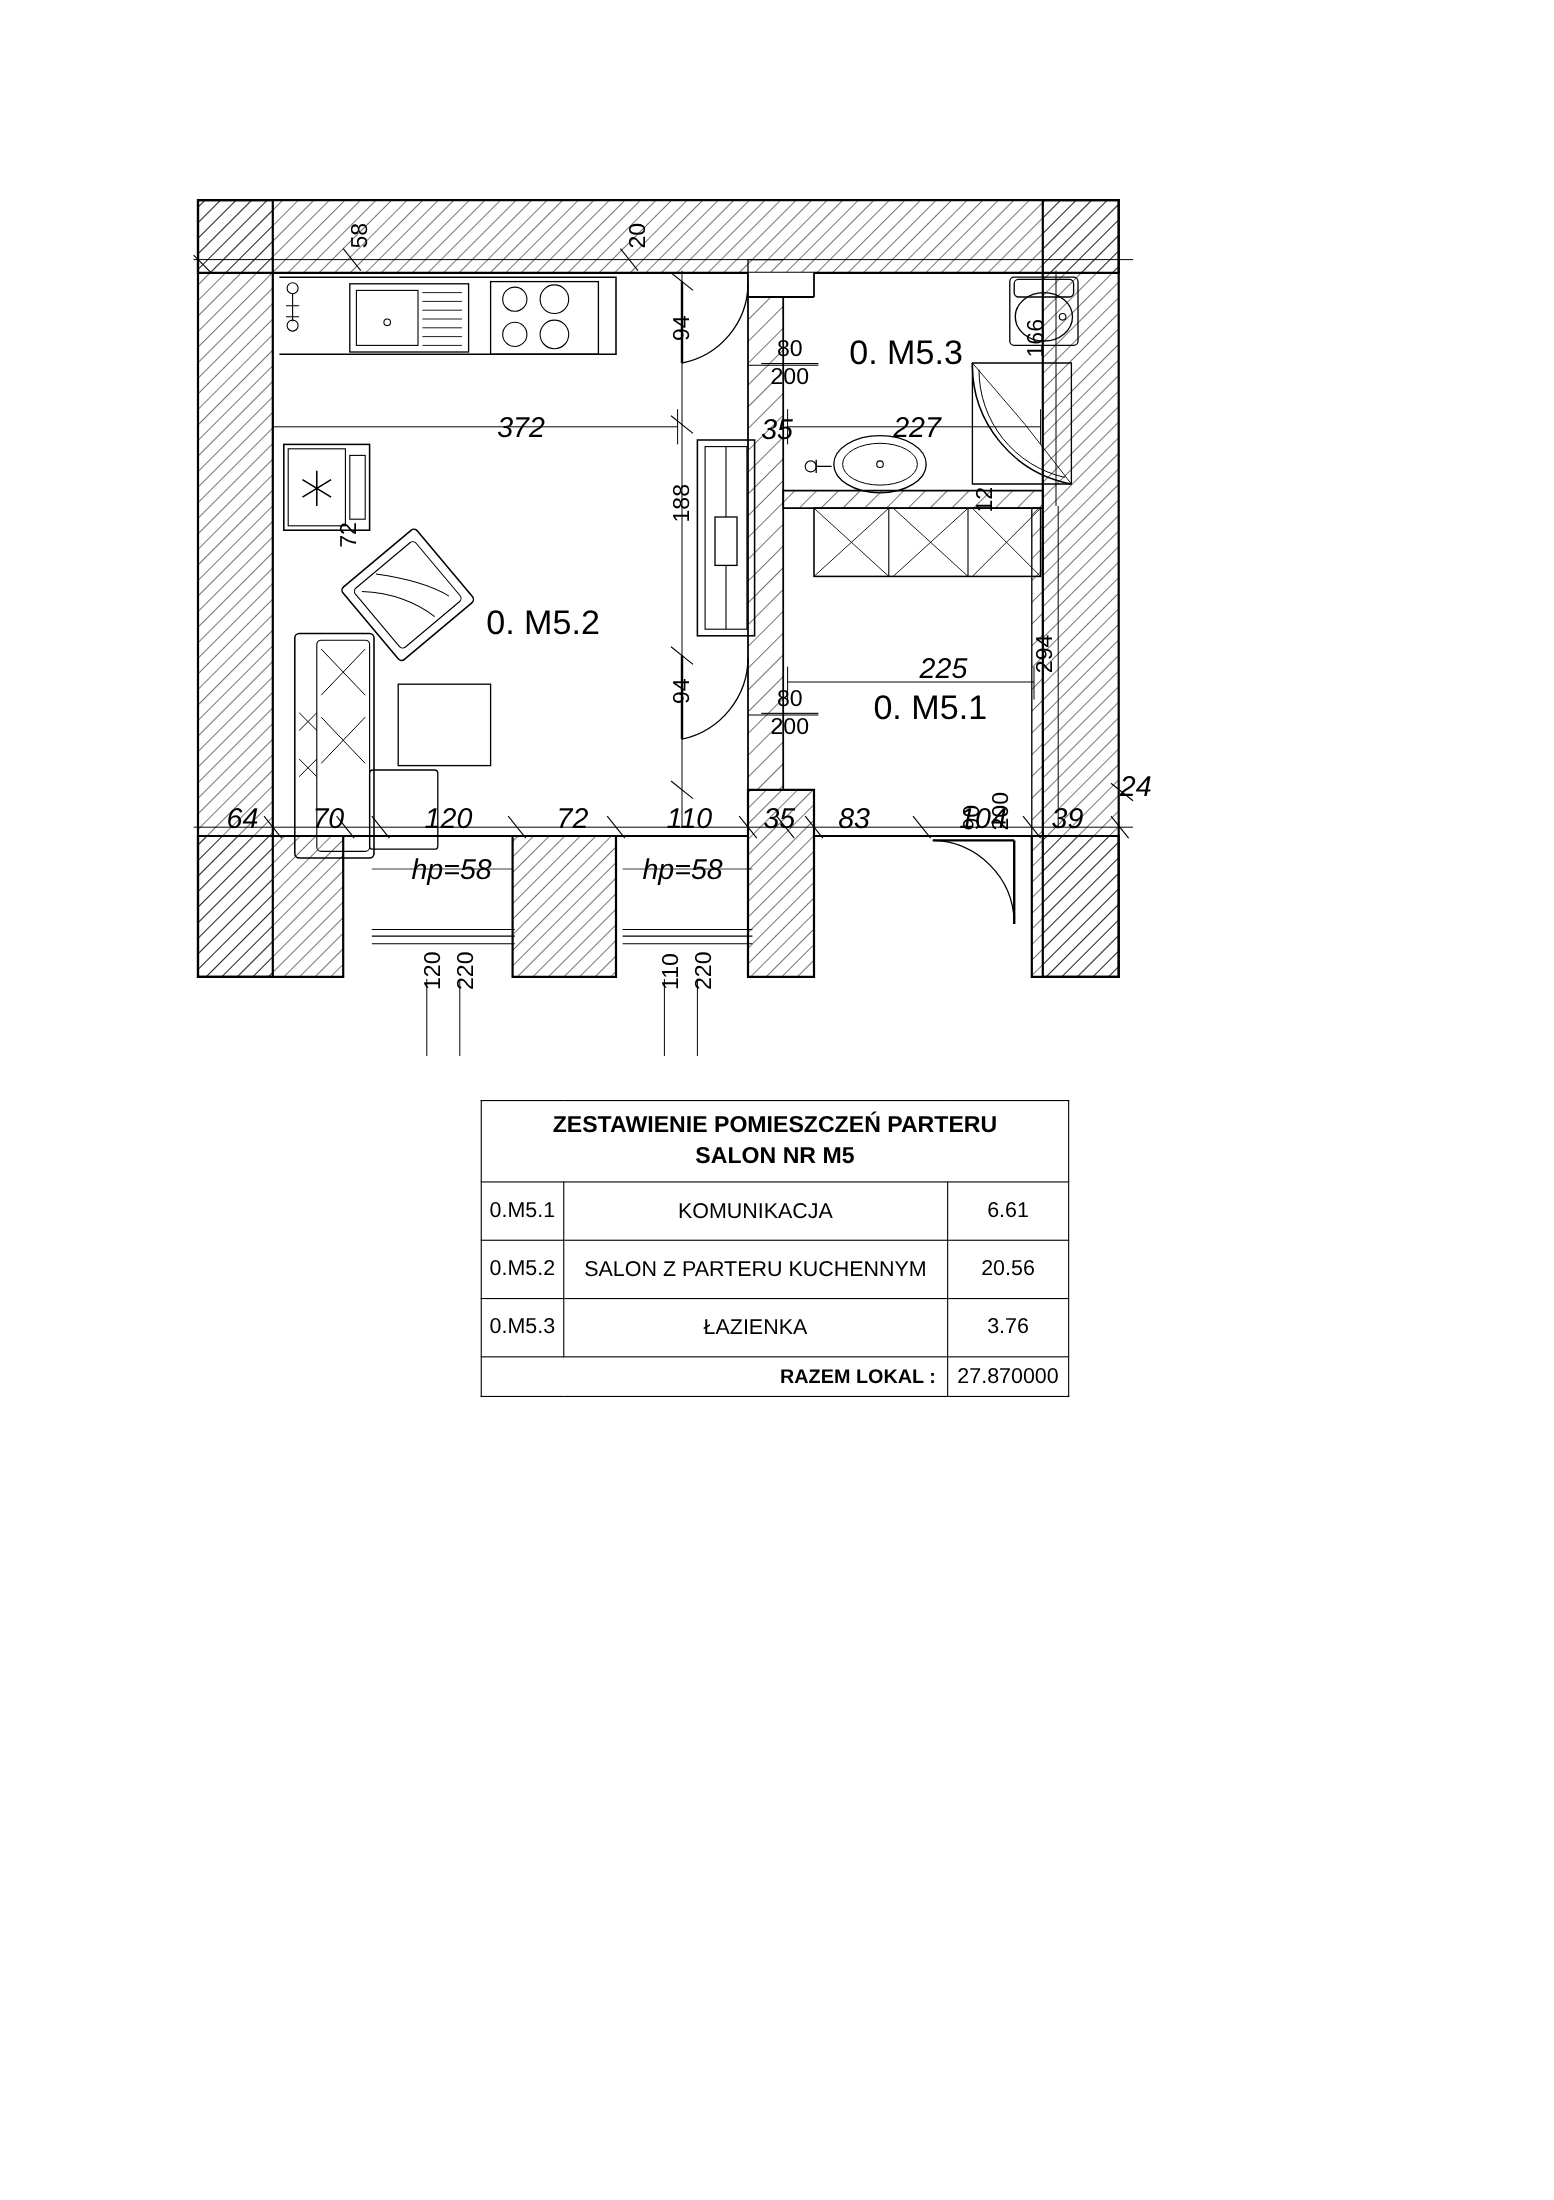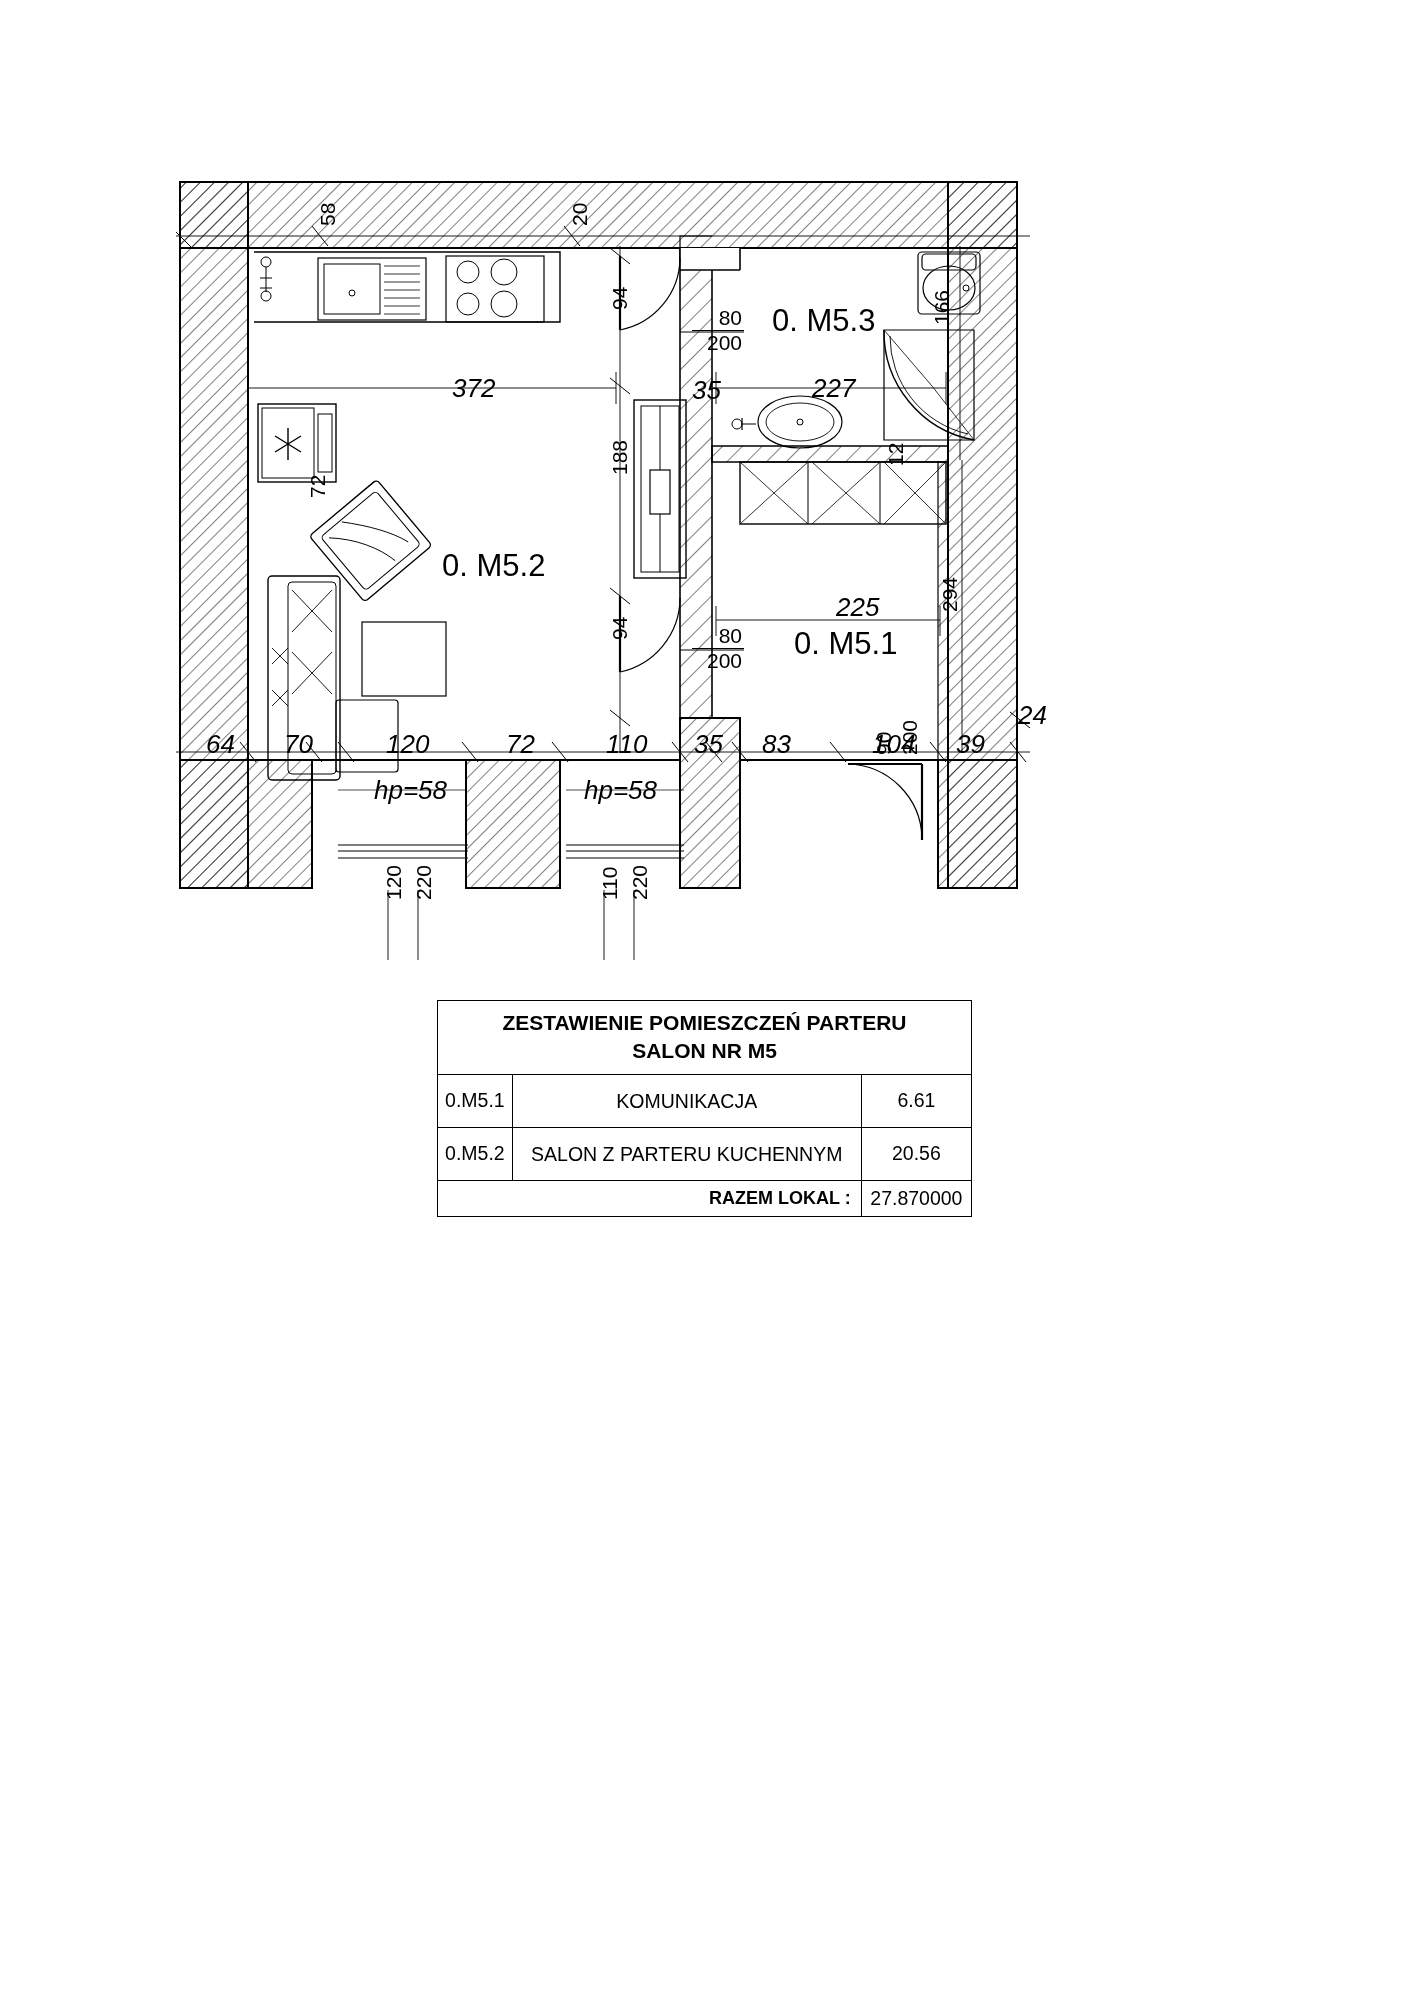--- a/index.html
+++ b/index.html
@@ -35,21 +35,21 @@
   .dimv {
     font-size: 21px;
     transform-origin: left top;
     transform: rotate(-90deg);
   }
   .roomname {
     font-size: 31px;
   }
   .frac {
     position: absolute;
-    text-align: right;
+    text-align: center;
     font-size: 21px;
     line-height: 1.12;
   }
   .frac .top {
     border-bottom: 1.6px solid #000;
     padding: 0 2px;
   }
   .frac .bot {
     padding: 0 2px;
   }
@@ -354,19 +354,24 @@
       <tr class="body-row">
         <td>0.M5.1</td>
         <td class="room-name">KOMUNIKACJA</td>
         <td>6.61</td>
       </tr>
       <tr class="body-row">
         <td>0.M5.2</td>
         <td class="room-name">SALON Z PARTERU KUCHENNYM</td>
         <td>20.56</td>
       </tr>
+      <tr class="body-row">
+        <td>0.M5.3</td>
+        <td class="room-name">ŁAZIENKA</td>
+        <td>3.76</td>
+      </tr>
       <tr>
         <td class="sum-label" colspan="2">RAZEM LOKAL :</td>
         <td>27.870000</td>
       </tr>
     </tbody>
   </table>
 </div>
 
 </body></html>

